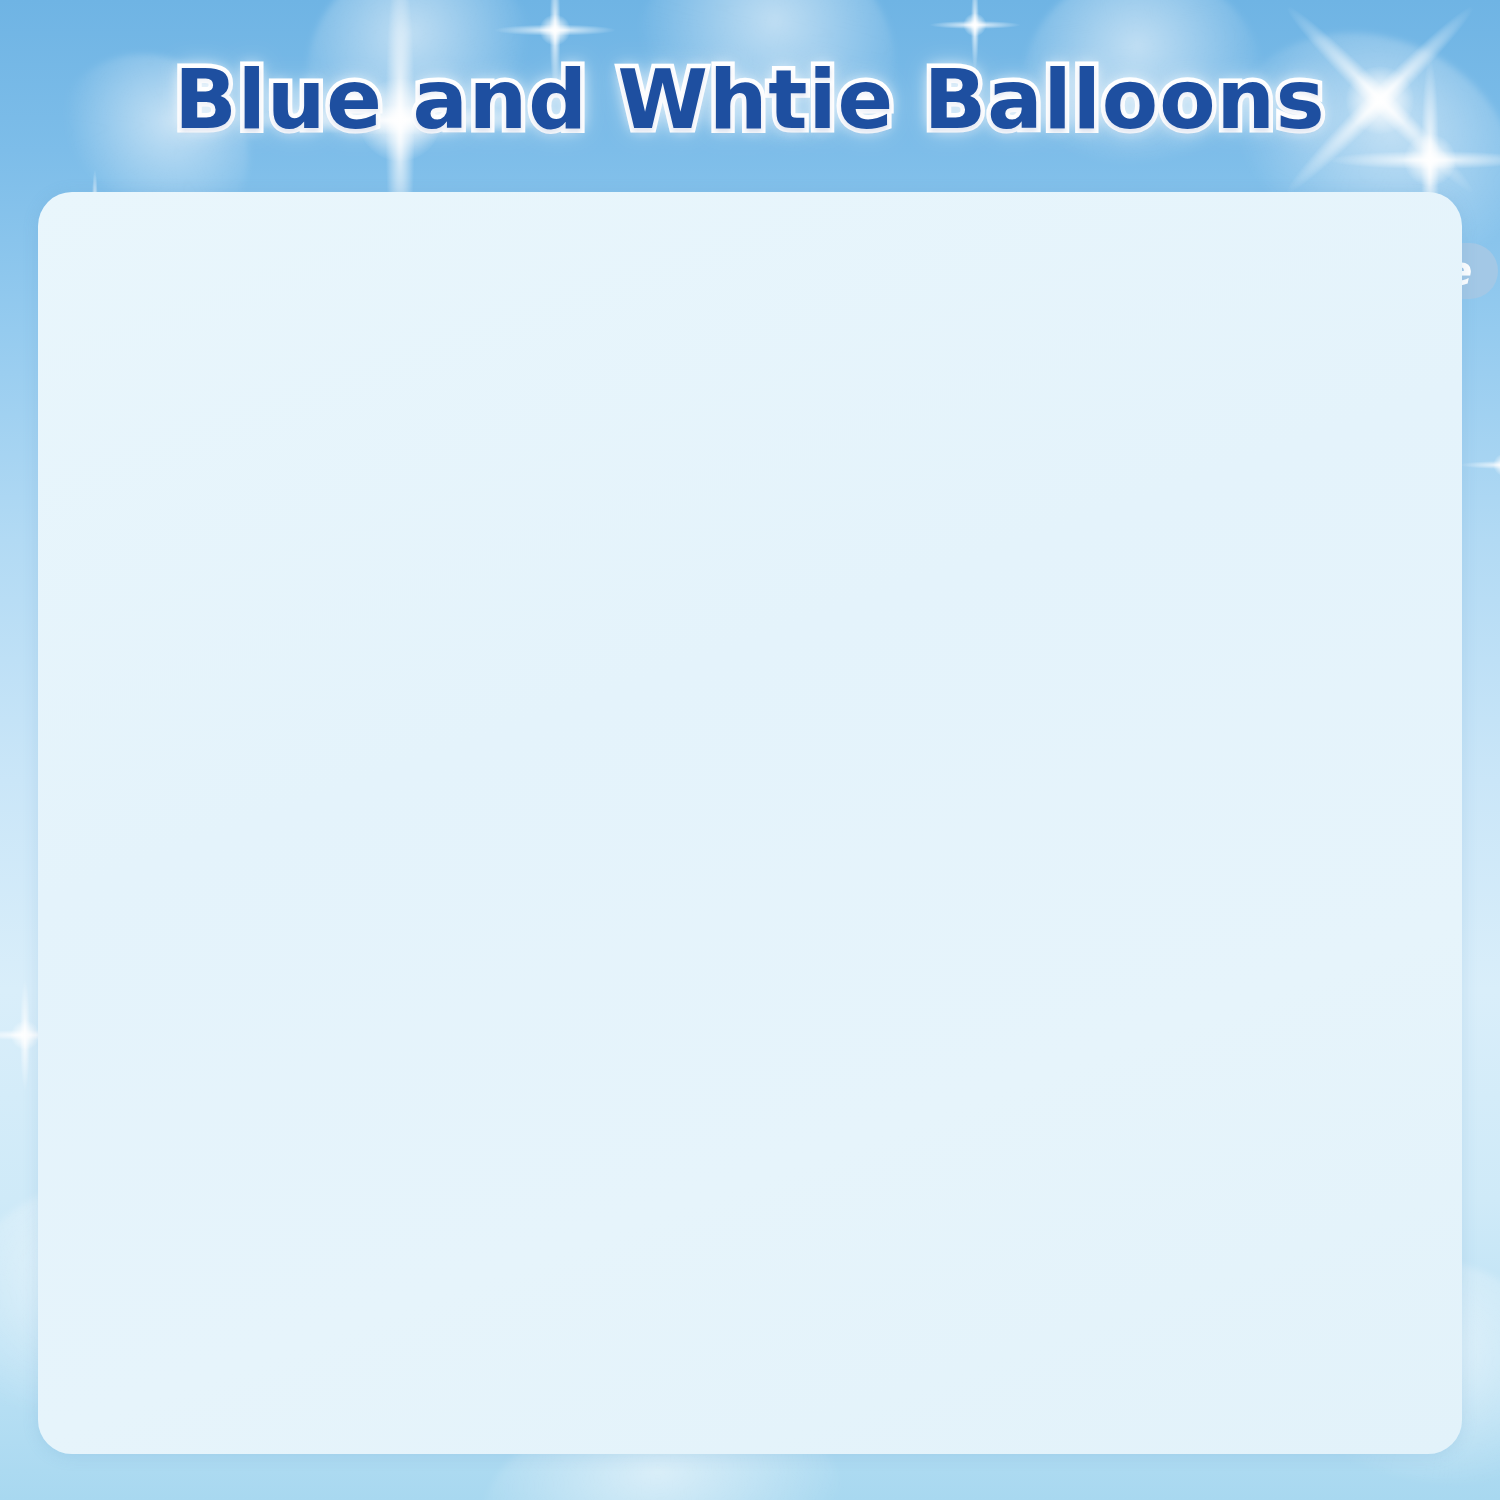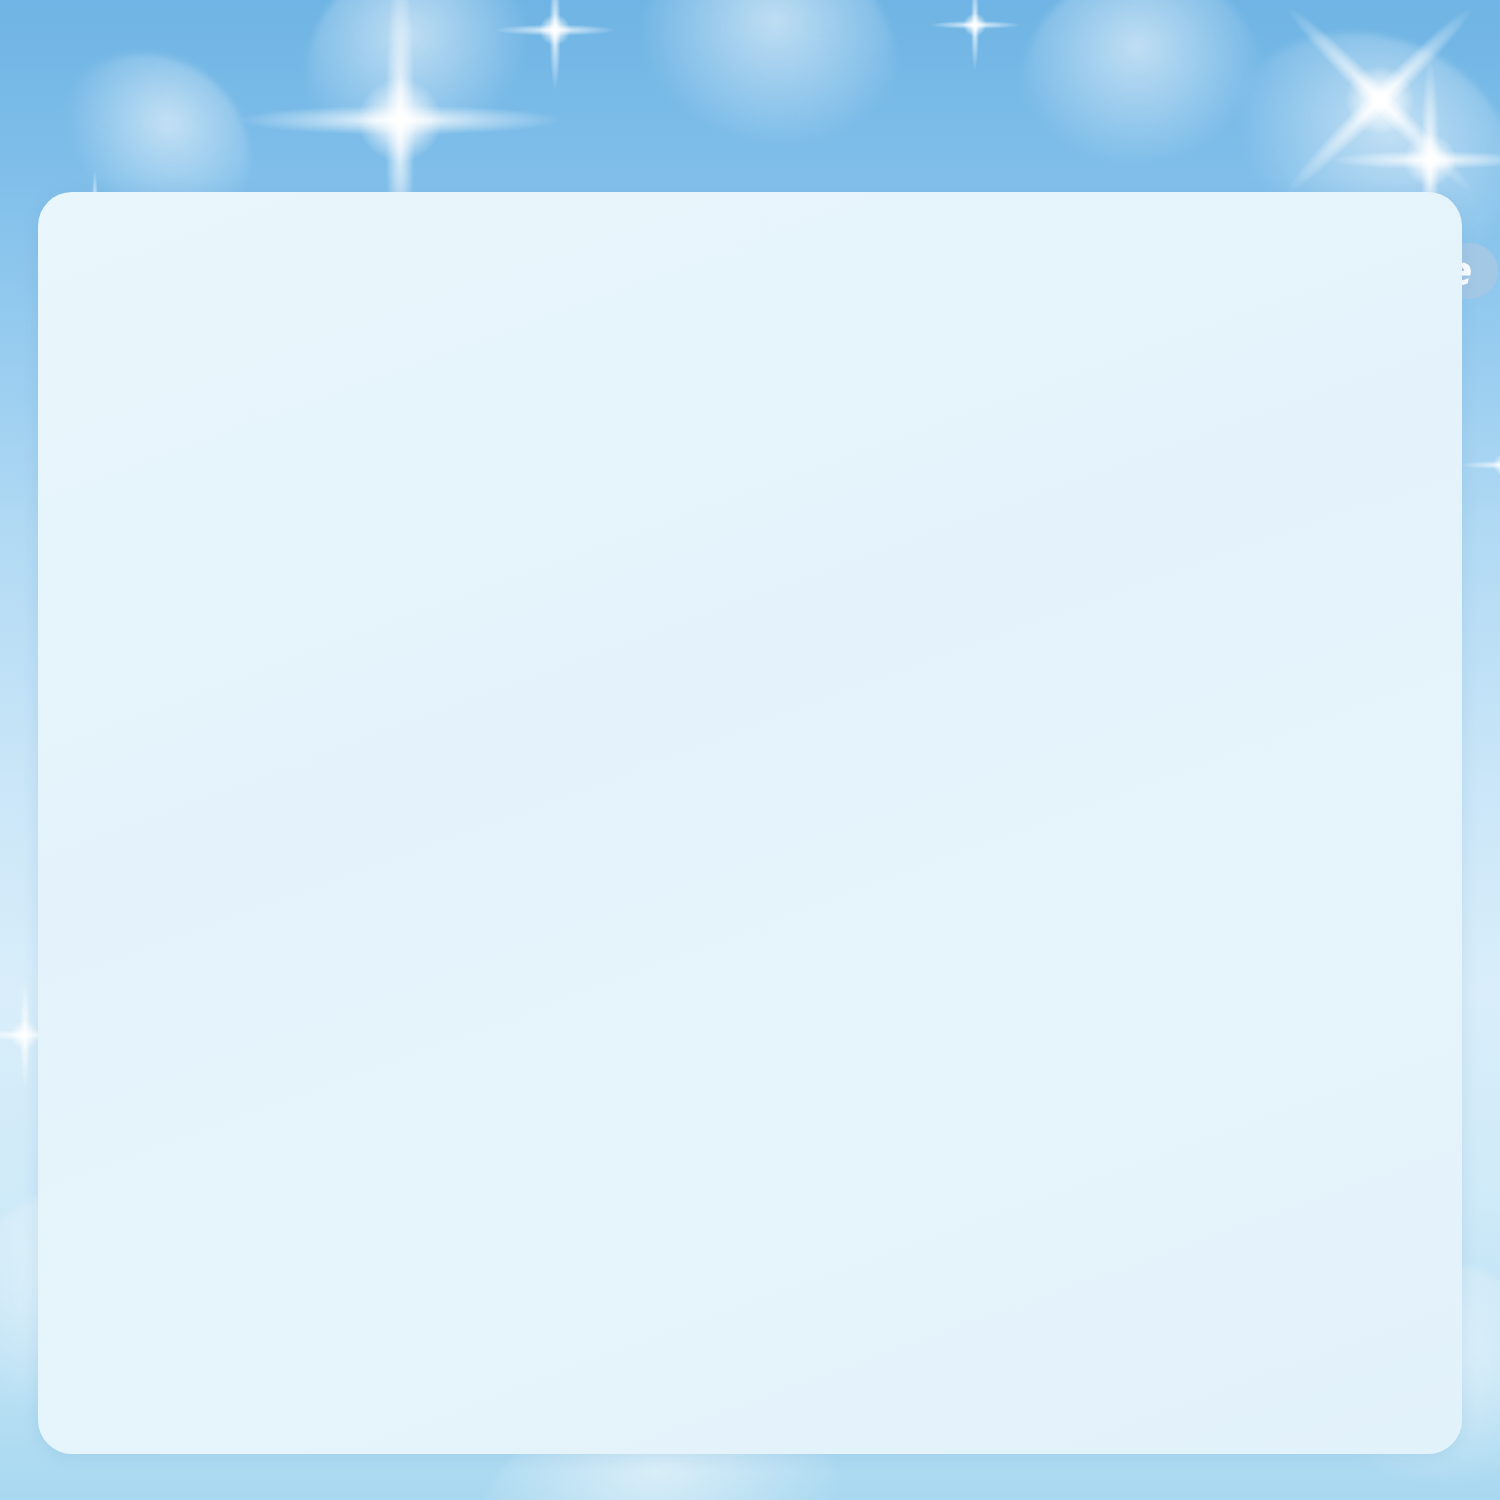--- a/index.html
+++ b/index.html
@@ -193,20 +193,23 @@
   <div class="sparkle" style="left:930px; top:-20px; width:90px; height:90px;">
       <span class="core"></span>
     </div>
   <div class="sparkle" style="left:1460px; top:420px; width:90px; height:90px;">
       <span class="core"></span>
     </div>
   <div class="sparkle" style="left:-30px; top:980px; width:110px; height:110px;">
       <span class="core"></span>
     </div>
 
+  <div id="title-wrap">
+    <span id="title">Blue and Whtie Balloons</span>
+  </div>
 
   <div id="panel"></div>
 
   <div class="item">
     <div class="badge" style="left:243px; top:243px; background:#457099; color:#ffffff;">Pearl Blue</div>
 
     <div class="measure" style="left:150px; top:323px; height:404px;"></div>
     <div class="measure-label" style="left:92px; top:727px;">10inch/25.4cm</div>
 
     <div class="balloon" style="left:196px; top:327px; width:330px; height:425px;">

